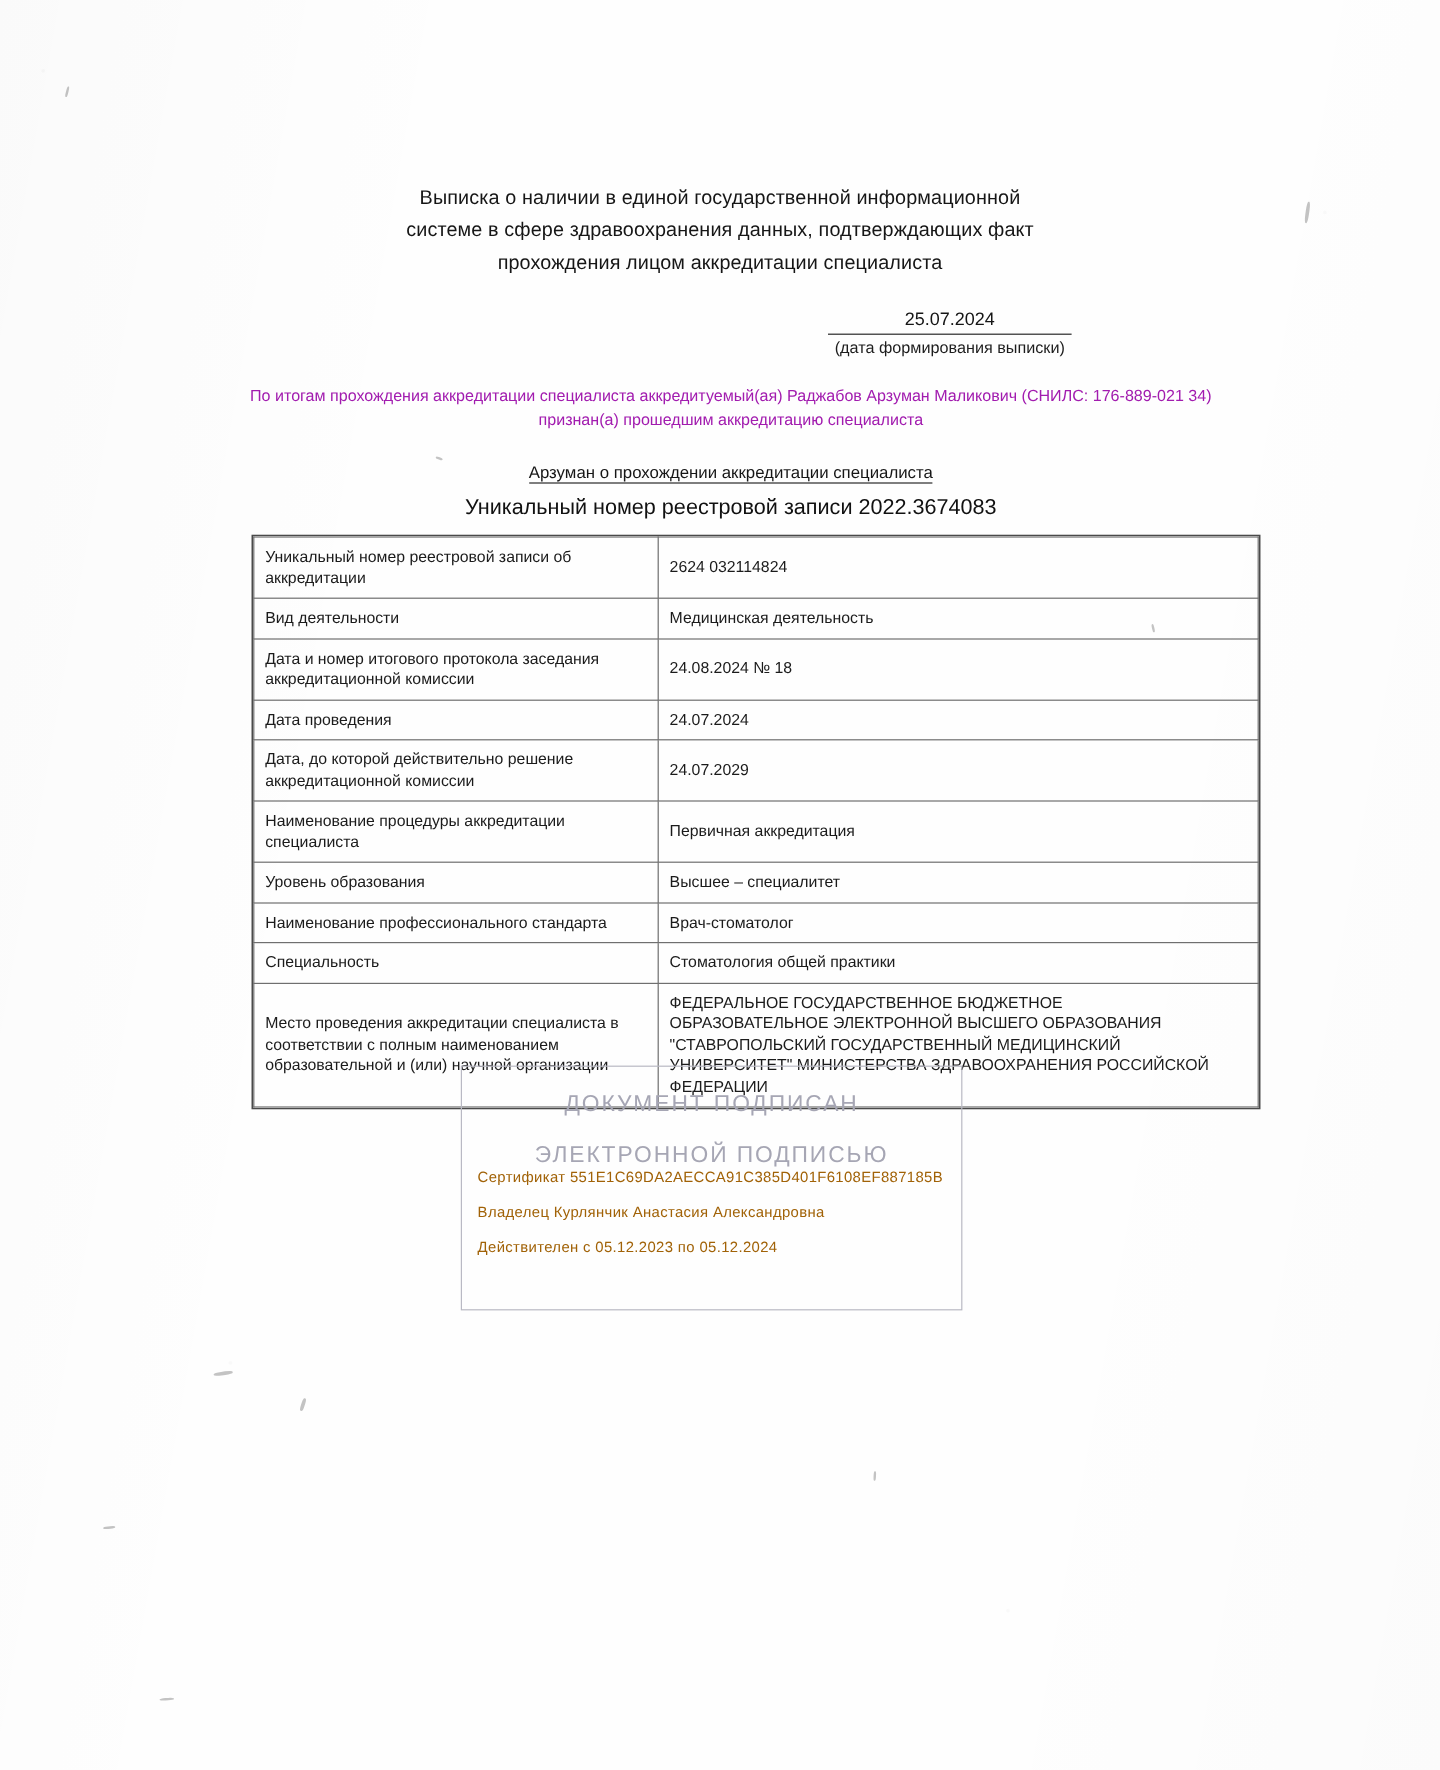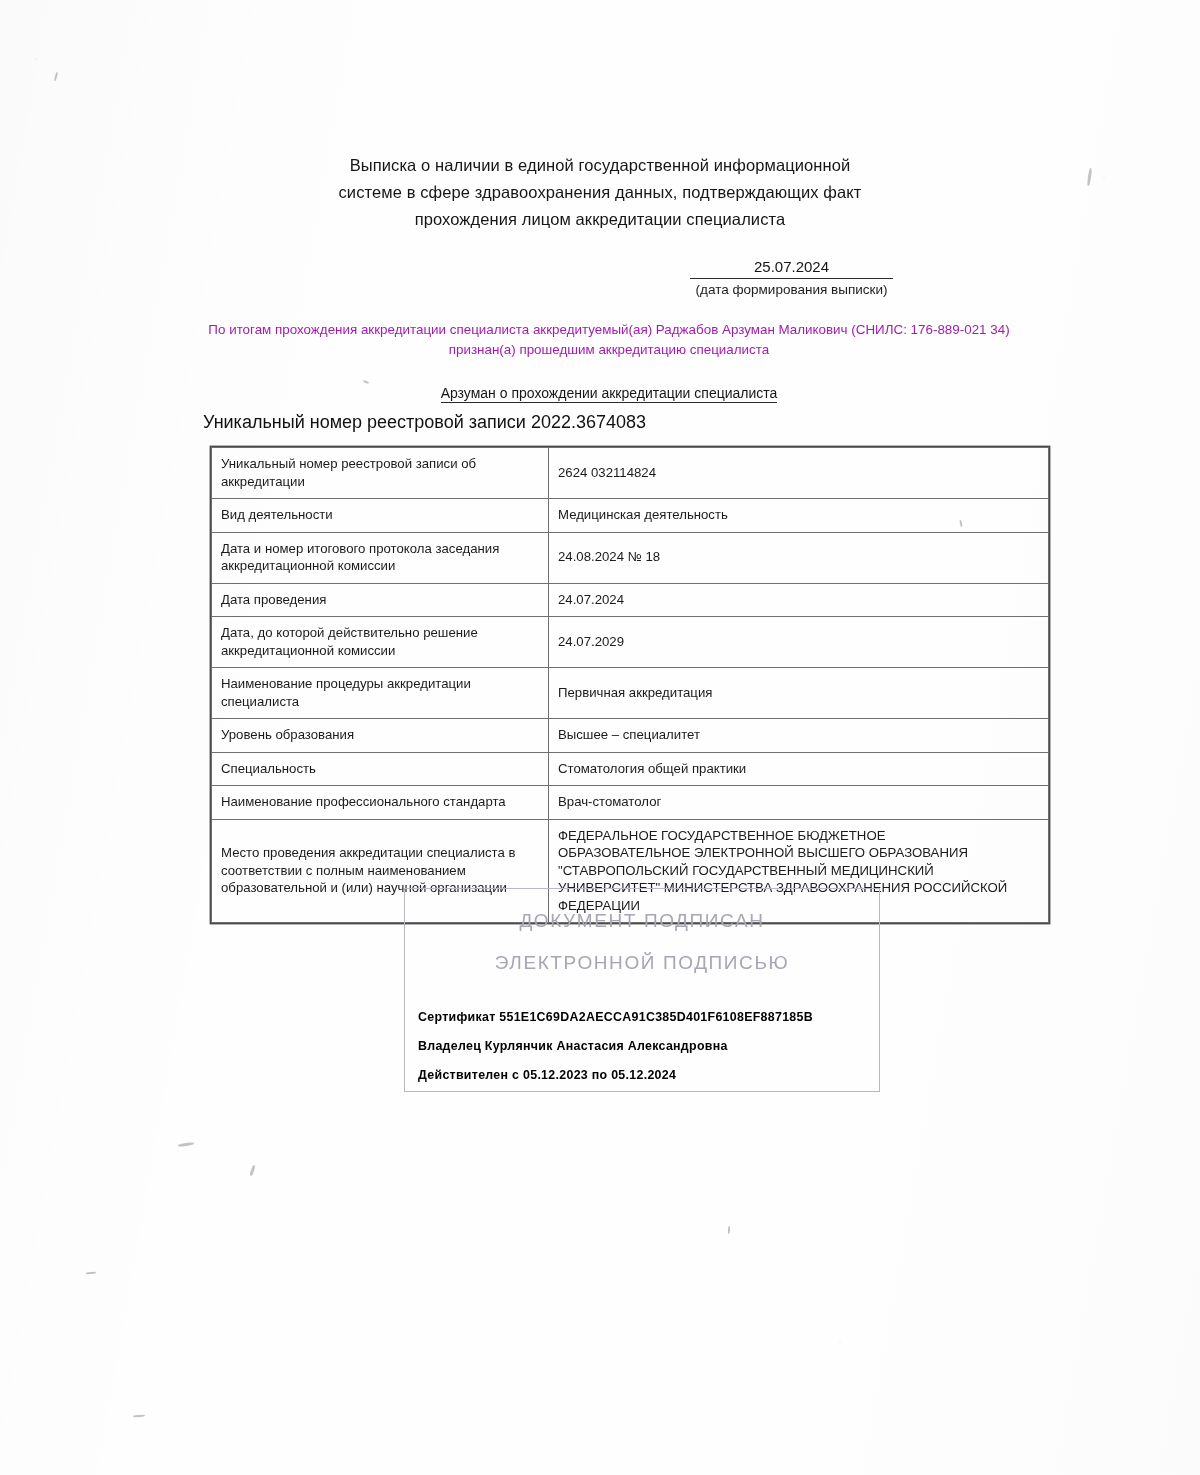--- a/index.html
+++ b/index.html
@@ -95,21 +95,21 @@
   .section-heading span {
     border-bottom: 1.3px solid #2a2a2a;
     padding-bottom: 1px;
   }
 
   .registry-number {
     position: absolute;
     left: 203px;
     top: 412px;
     width: 812px;
-    text-align: left;
+    text-align: center;
     font-size: 18px;
     color: #111111;
   }
 
   
   .info-table {
     position: absolute;
     left: 211px;
     top: 447px;
     width: 801px;
@@ -131,43 +131,41 @@
     box-shadow: 0 0 0 1.4px #4a4a4a;
     padding-left: 35px;
   }
   .info-table tr:first-child td { border-top-width: 1.4px; }
   .info-table tr:last-child td { border-bottom-width: 1.4px; }
   .org-line { display: block; }
 
   
   .esign-stamp {
     position: absolute;
-    left: 404px;
+    left: 384px;
     top: 888px;
-    width: 476px;
+    width: 418px;
     height: 204px;
     border: 1.2px solid #b9b9c4;
     color: #a9a9b6;
     box-sizing: border-box;
   }
   .esign-head {
     text-align: center;
     font-size: 19px;
     letter-spacing: 1.6px;
     color: #a6a6b4;
   }
   .esign-head .line1 { margin-top: 21px; }
   .esign-head .line2 { margin-top: 20px; }
   .esign-details {
-    margin-top: 36px;
     padding-left: 13px;
     font-size: 12.4px;
     letter-spacing: 0.3px;
-    color: #000000;
-    font-weight: bold;
+    color: #a16207;
   }
   .esign-details div { margin-bottom: 15px; }
 </style>
 </head>
 <body>
 
 <div class="page">
 
   <div class="scan-tint"></div>
 
@@ -227,26 +225,26 @@
       </tr>
       <tr>
         <td class="label">Наименование процедуры аккредитации специалиста</td>
         <td class="value">Первичная аккредитация</td>
       </tr>
       <tr>
         <td class="label">Уровень образования</td>
         <td class="value">Высшее – специалитет</td>
       </tr>
       <tr>
+        <td class="label">Наименование профессионального стандарта</td>
+        <td class="value">Врач-стоматолог</td>
+      </tr>
+      <tr>
         <td class="label">Специальность</td>
         <td class="value">Стоматология общей практики</td>
-      </tr>
-      <tr>
-        <td class="label">Наименование профессионального стандарта</td>
-        <td class="value">Врач-стоматолог</td>
       </tr>
       <tr>
         <td class="label">Место проведения аккредитации специалиста в соответствии с полным наименованием образовательной и (или) научной организации</td>
         <td class="value">
           <span class="org-line">ФЕДЕРАЛЬНОЕ ГОСУДАРСТВЕННОЕ БЮДЖЕТНОЕ</span>
           <span class="org-line">ОБРАЗОВАТЕЛЬНОЕ ЭЛЕКТРОННОЙ ВЫСШЕГО ОБРАЗОВАНИЯ</span>
           <span class="org-line">"СТАВРОПОЛЬСКИЙ ГОСУДАРСТВЕННЫЙ МЕДИЦИНСКИЙ</span>
           <span class="org-line">УНИВЕРСИТЕТ" МИНИСТЕРСТВА ЗДРАВООХРАНЕНИЯ РОССИЙСКОЙ</span>
           <span class="org-line">ФЕДЕРАЦИИ</span>
         </td>

